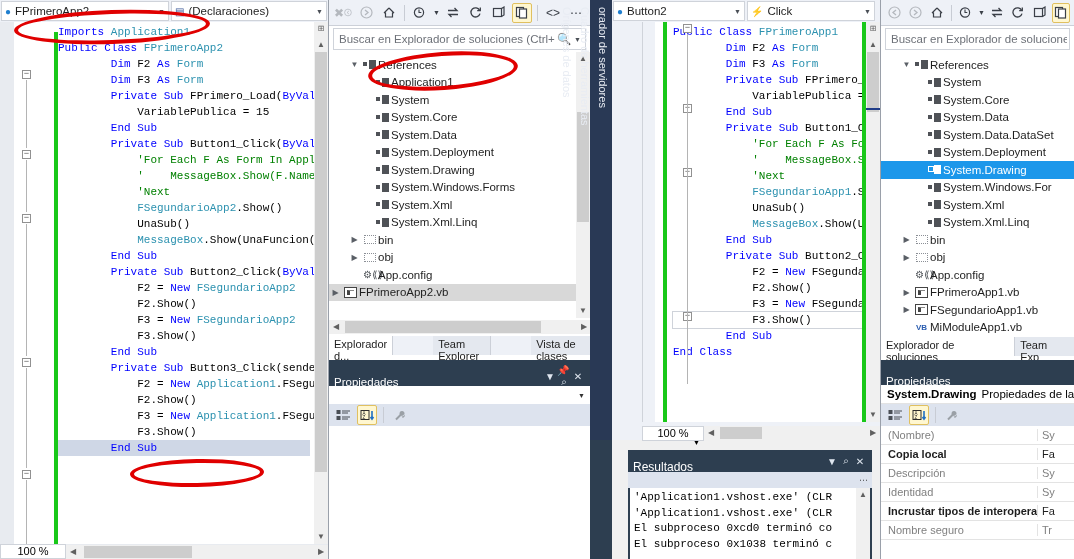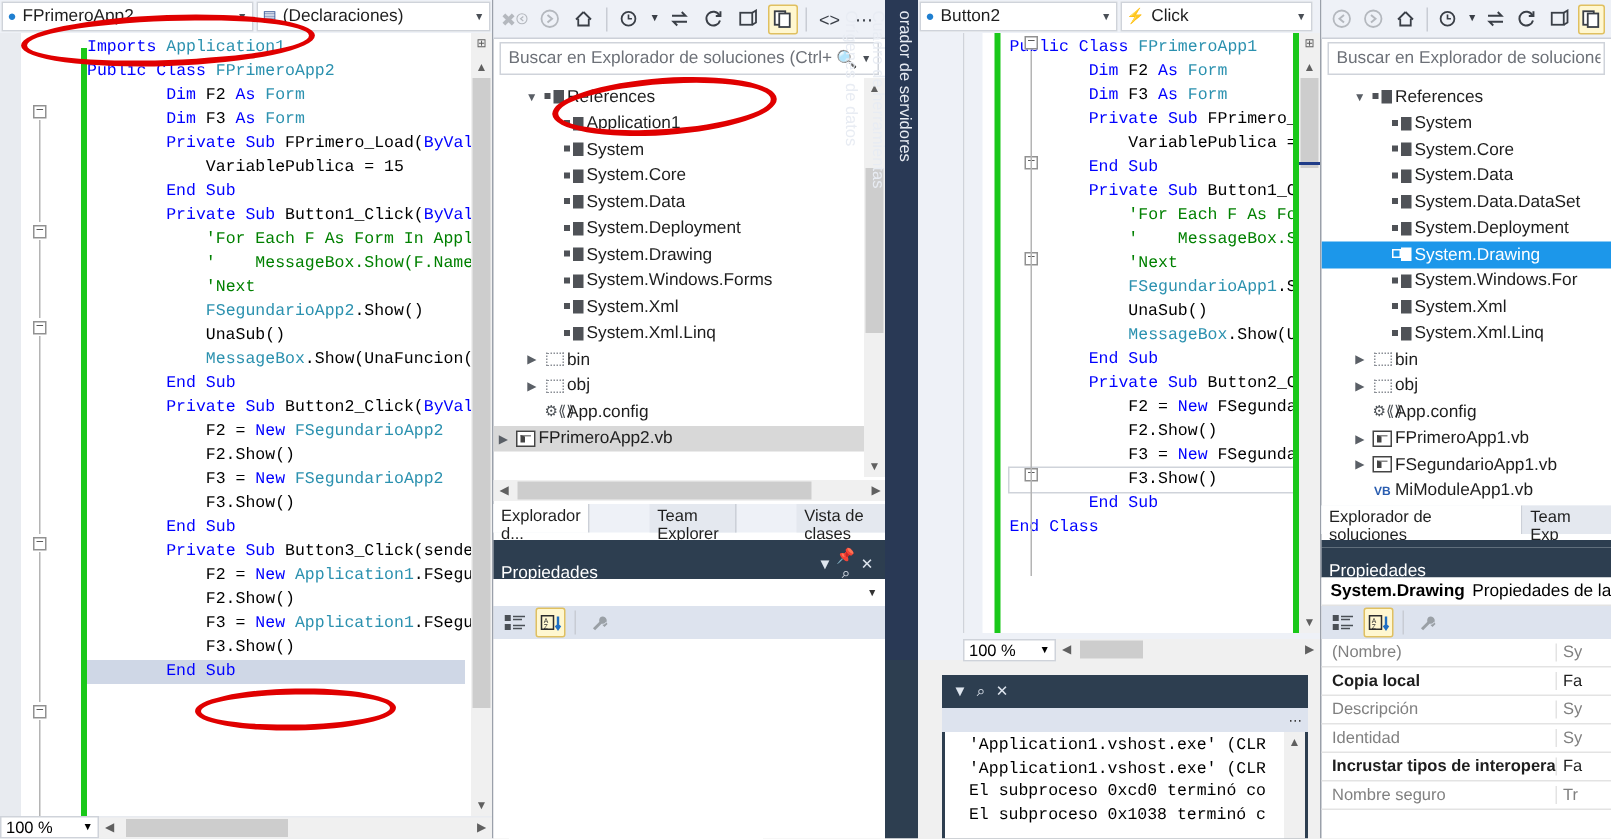--- a/index.html
+++ b/index.html
@@ -119,21 +119,21 @@
   .propgrid { font-size: 11px; color: #1e1e1e; }
   .prow { display:flex; height: 19px; border-bottom: 1px solid #e3e3e3; align-items:center; }
   .pname { width: 157px; padding-left: 7px; overflow:hidden; white-space:nowrap; border-right:1px solid #e3e3e3; }
   .pval { padding-left: 4px; overflow:hidden; white-space:nowrap; }
   .pname.b { font-weight: bold; }
   .pname.g { color: #808080; }
   .pval.g { color: #808080; }
 
   .zoombox {
     position:absolute; background:#fff; border:1px solid #cfd3da;
-    font-size: 11px; display:flex; align-items:center; padding: 0 3px;
+    font-size: 11px; display:flex; align-items:center; padding: 0 3px; flex-direction: column;
   }
   .zoombox .caret { margin-left:auto; font-size:7px; }
 
   
   .ellipse {
     position: absolute; border: 4px solid #e00000;
     border-radius: 50%; pointer-events: none;
   }
 
   .outline { position:absolute; font-size:9px; color:#808080; font-family:"Liberation Mono", monospace; }
@@ -508,27 +508,28 @@
     </div>
     <div class="hsb" style="left:92px;top:426px;width:176px;">
       <div class="ar" style="left:0;">◀</div>
       <div class="thumb" style="left:16px;width:42px;"></div>
       <div class="ar" style="right:0;">▶</div>
     </div>
   </div>
 
   <div class="vspanel" style="left:628px;top:450px;width:244px;height:109px;background:#2d3e50;">
     <div class="paneltitle" style="height:22px;font-size:12px;">
+      <span class="ttl">Resultados</span>
       <span class="pbtn">▼</span>
       <span class="pbtn">⌕</span>
       <span class="pbtn">✕</span>
     </div>
     <div style="height:16px;background:#dde3ee;display:flex;align-items:center;justify-content:flex-end;padding-right:4px;font-size:9px;color:#333;">⋯</div>
     <div style="position:absolute;left:2px;top:38px;width:226px;height:71px;background:#fff;overflow:hidden;">
-      <div id="results-lines" class="code" style="padding:2px 0 0 4px;line-height:15.5px;text-align:center;"><div>'Application1.vshost.exe' (CLR</div><div>'Application1.vshost.exe' (CLR</div><div>El subproceso 0xcd0 terminó co</div><div>El subproceso 0x1038 terminó c</div></div>
+      <div id="results-lines" class="code" style="padding:2px 0 0 4px;line-height:15.5px;"><div>'Application1.vshost.exe' (CLR</div><div>'Application1.vshost.exe' (CLR</div><div>El subproceso 0xcd0 terminó co</div><div>El subproceso 0x1038 terminó c</div></div>
     </div>
     <div class="vsb" style="right:2px;top:38px;height:71px;">
       <div class="ar" style="top:0;">▲</div>
     </div>
   </div>
 
   <div class="vspanel" style="left:880px;top:0;width:194px;height:360px;border-left:1px solid #9aa0aa;">
     <div class="toolbar">
       <div class="tbtn disabled">
           <svg width="13" height="13" viewBox="0 0 13 13">

